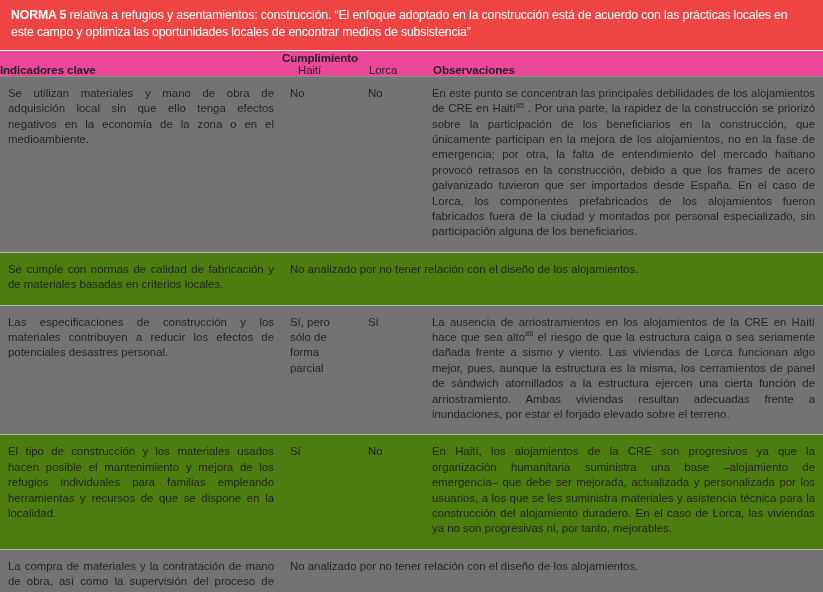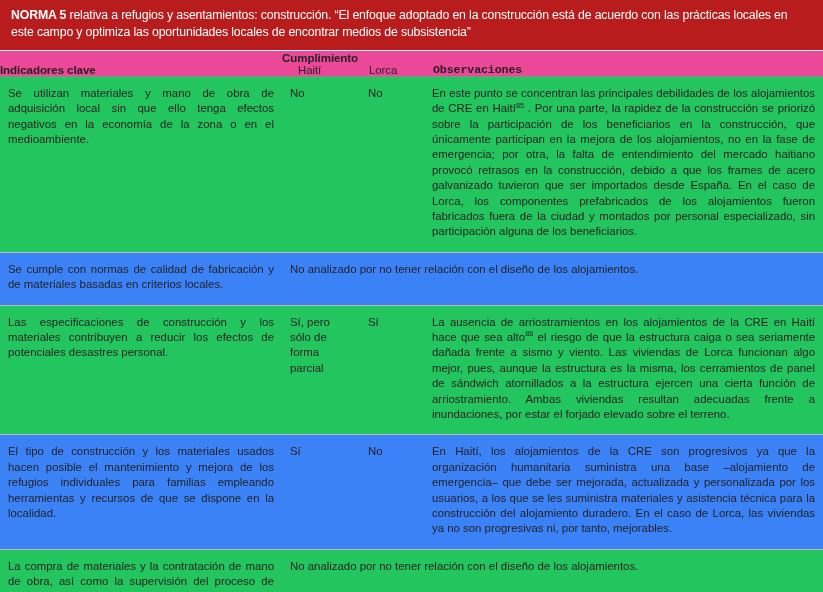--- a/index.html
+++ b/index.html
@@ -15,21 +15,21 @@
     width: 823px;
     height: 592px;
     position: relative;
     box-sizing: border-box;
     background: #ffffff;
     overflow: hidden;
   }
 
   
   .norma-title {
-    background: #b91c1c;
+    background: #ef4444;
     color: #ffffff;
     box-sizing: border-box;
     padding: 7px 11px 8px 11px;
     font-size: 12.3px;
     line-height: 1.42;
     letter-spacing: -0.15px;
     border-bottom: 1px solid #ffffff;
   }
   .norma-title .norma-strong {
     font-weight: bold;
@@ -53,21 +53,21 @@
     border: 0;
   }
   .hdr-top {
     font-weight: bold;
     font-size: 11.6px;
     color: #231f20;
     letter-spacing: -0.1px;
     padding: 7px 8px 4px 11px;
     vertical-align: bottom;
   }
-  .hdr-top.obs-head { padding-left: 9px; font-family: Liberation Mono, monospace; }
+  .hdr-top.obs-head { padding-left: 9px; }
   .hdr-sub {
     font-size: 11.3px;
     color: #231f20;
     padding: 2px 8px 7px 8px;
     vertical-align: top;
     text-align: left;
   }
   .hdr-sub.sub-haiti { padding-left: 16px; }
   .hdr-sub.sub-lorca { padding-left: 9px; }
   .hdr-rule td {
@@ -80,22 +80,22 @@
 
   
   tr.data-row > td {
     vertical-align: top;
     font-size: 11.4px;
     line-height: 1.35;
     color: #231f20;
     padding: 9px 8px 12px 8px;
     border-bottom: 1px solid #b9b9b9;
   }
-  tr.data-row.shaded > td { background: #3b82f6; margin-top: 16px; }
-  tr.data-row.plain > td  { background: #22c55e; }
+  tr.data-row.shaded > td { background: #4d7c0f; margin-top: 16px; }
+  tr.data-row.plain > td  { background: #737373; }
   tr.data-row.last > td   { border-bottom: 2px solid #231f20; }
 
   td.cell-indicator {
     padding-left: 11px;
     padding-right: 14px;
     text-align: justify;
     text-justify: inter-word;
     hyphens: manual;
   }
   td.cell-haiti {

